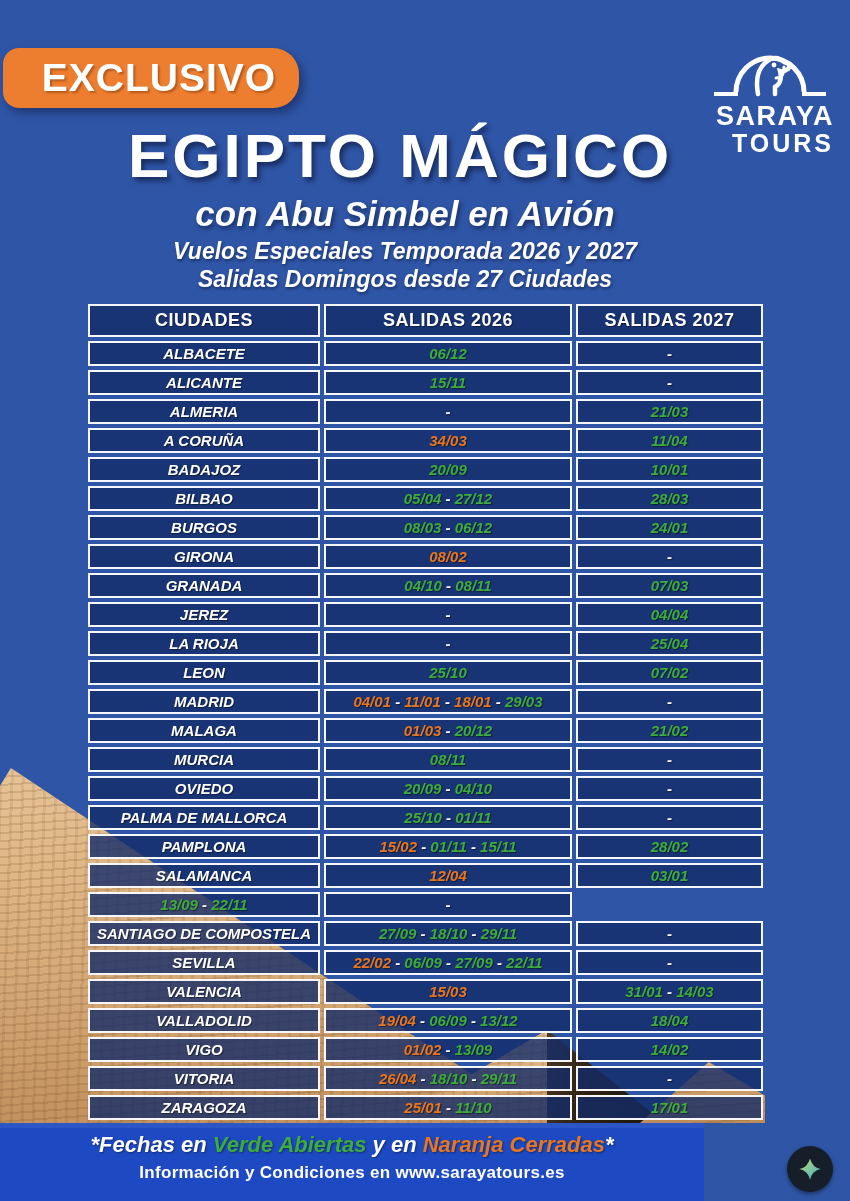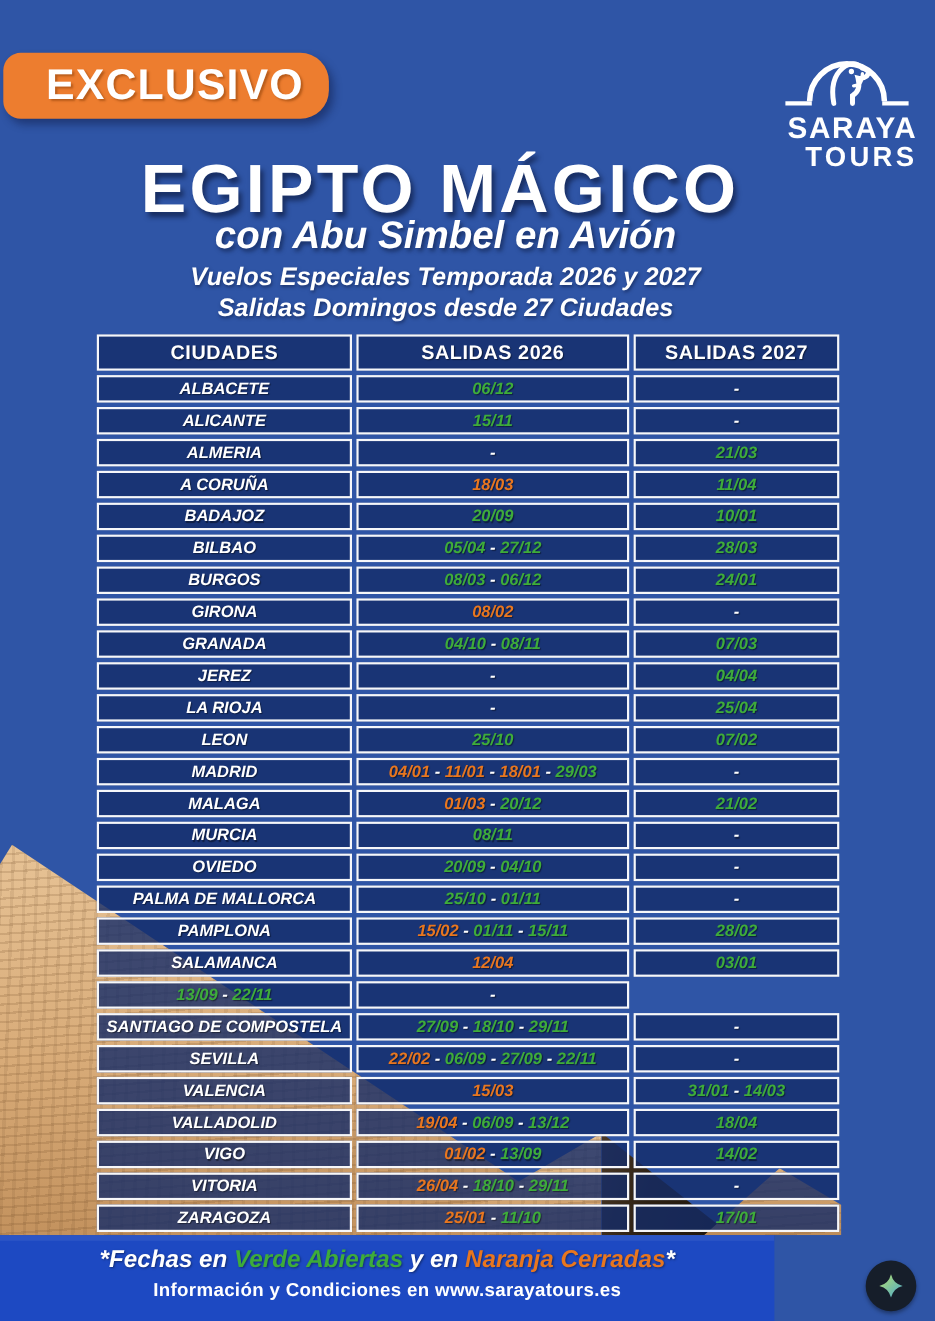--- a/index.html
+++ b/index.html
@@ -52,21 +52,21 @@
     text-shadow:2px 2px 2px rgba(120,50,0,.45);
     padding-left:16px;
   }
   
   .logo{position:absolute;right:16px;top:36px;width:128px;text-align:right;color:#fff;}
   .logo svg{display:block;margin:0 auto;}
   .logo-line1{font-weight:bold;font-size:27px;letter-spacing:1.5px;line-height:28px;margin-top:2px;}
   .logo-line2{font-weight:bold;font-size:25px;letter-spacing:3px;line-height:26px;}
   
   .title{
-    position:absolute;left:0;right:50px;top:120px;margin:17px;
+    position:absolute;left:0;right:50px;top:120px;margin:0;
     text-align:center;color:#fff;font-size:62px;font-weight:bold;letter-spacing:3px;
     text-shadow:3px 4px 5px rgba(8,18,50,.6);
   }
   .subtitle{
     position:absolute;left:0;right:40px;top:194px;margin:0;
     text-align:center;color:#fff;font-size:35px;font-weight:bold;font-style:italic;
     text-shadow:2px 3px 4px rgba(8,18,50,.55);
   }
   .info-line1,.info-line2{
     position:absolute;left:0;right:40px;text-align:center;color:#fff;
@@ -163,21 +163,21 @@
     </div>
 
     <div class="trow">
       <div class="cell city">ALMERIA</div>
       <div class="cell dates">-</div>
       <div class="cell dates"><span class="date open">21/03</span></div>
     </div>
 
     <div class="trow">
       <div class="cell city">A CORUÑA</div>
-      <div class="cell dates"><span class="date closed">18/03</span></div>
+      <div class="cell dates"><span class="date closed">34/03</span></div>
       <div class="cell dates"><span class="date open">11/04</span></div>
     </div>
 
     <div class="trow">
       <div class="cell city">BADAJOZ</div>
       <div class="cell dates"><span class="date open">20/09</span></div>
       <div class="cell dates"><span class="date open">10/01</span></div>
     </div>
 
     <div class="trow">

